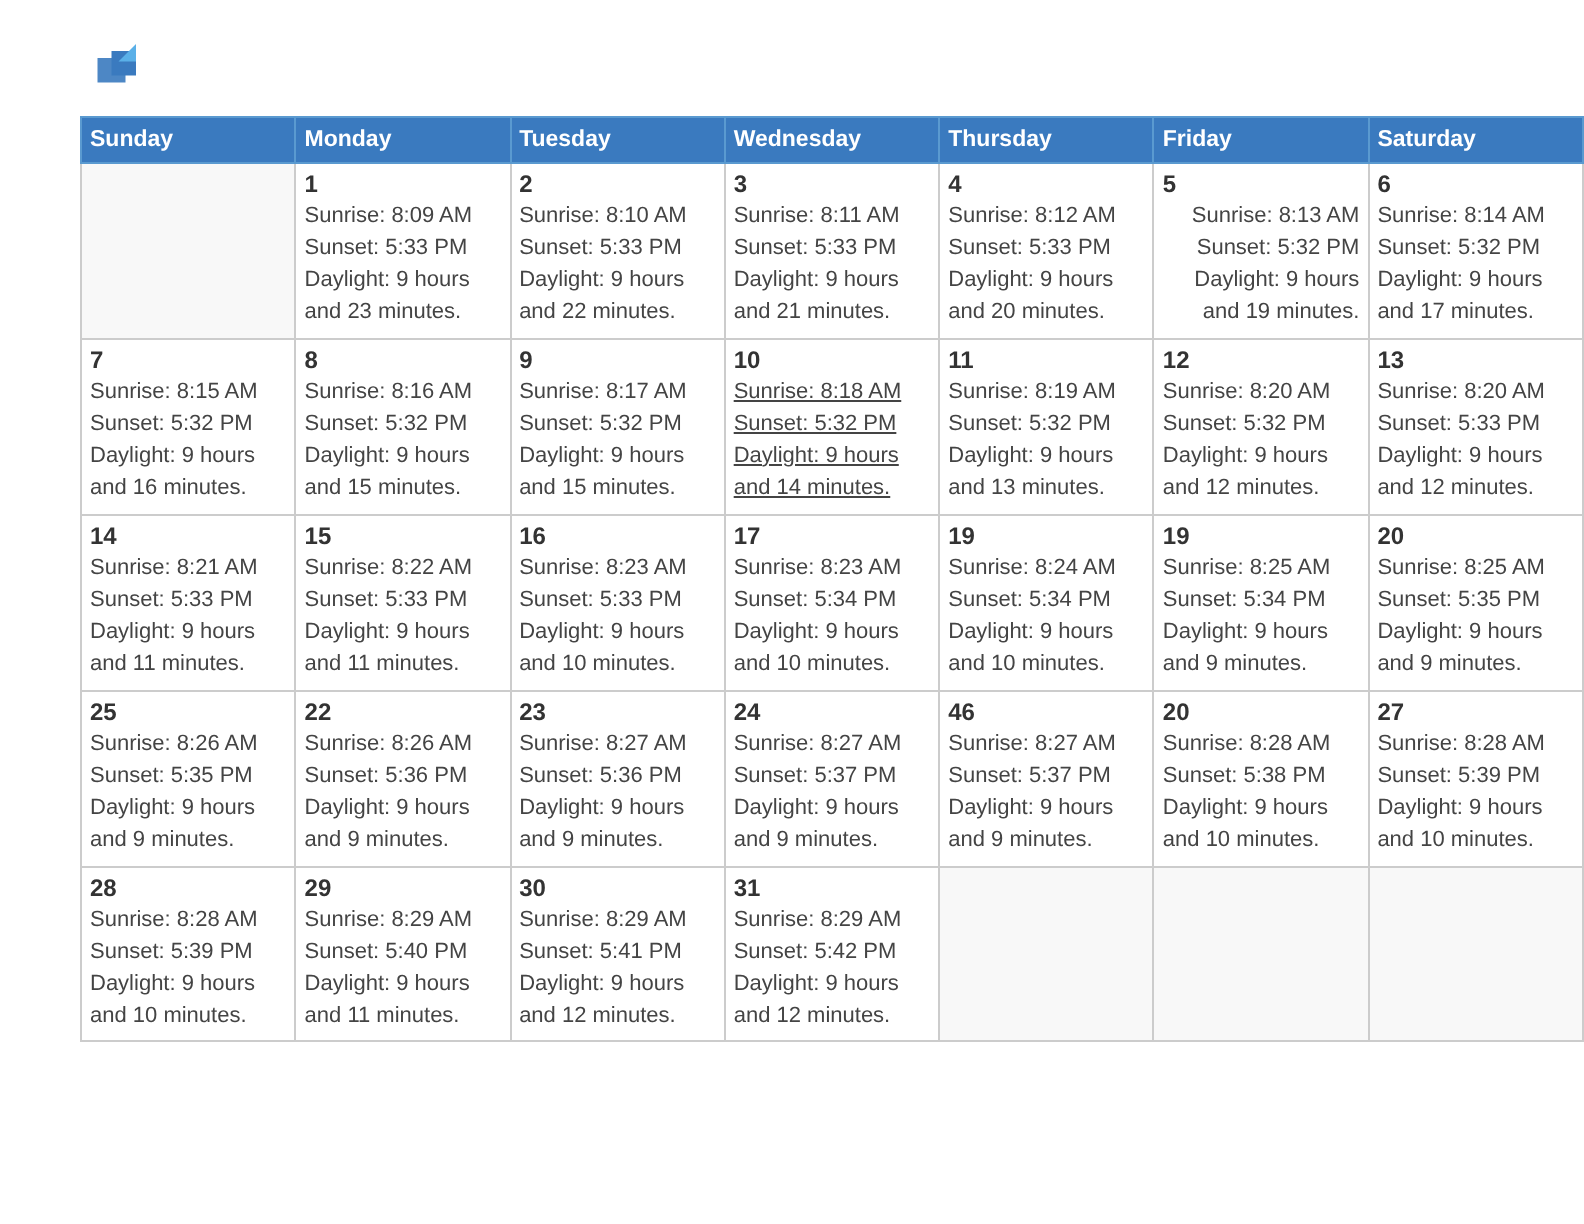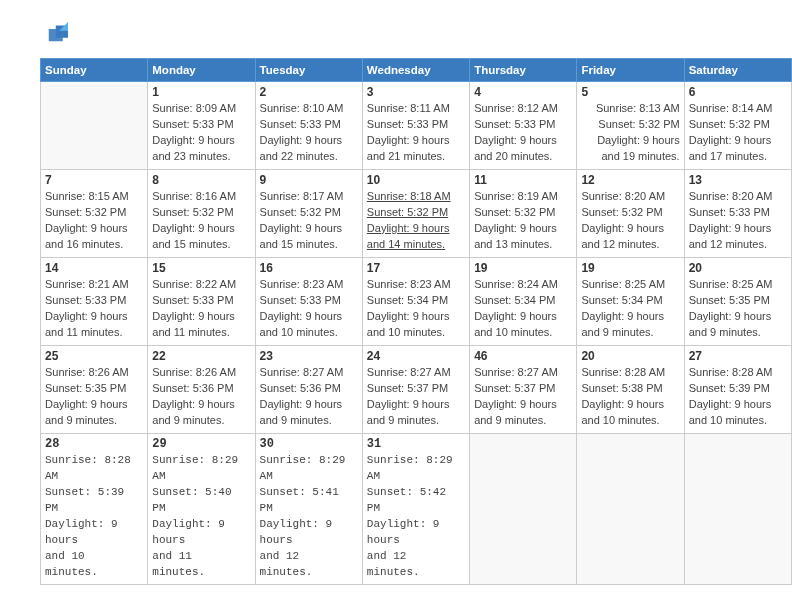--- a/index.html
+++ b/index.html
@@ -87,21 +87,20 @@
       display: block;
       margin-bottom: 2px;
     }
     .day-info {
       font-size: 11px;
       color: #444;
       line-height: 1.45;
     }
     .last-row td {
       height: 78px;
-      font-family: Liberation Mono, monospace;
     }
   </style>
 </head>
 <body>
 
 <div class="page">
   <div class="header-area">
     <div class="logo">
       <svg class="logo-icon" viewBox="0 0 32 32">
         <rect x="0" y="0" width="32" height="32" fill="white"></rect>

